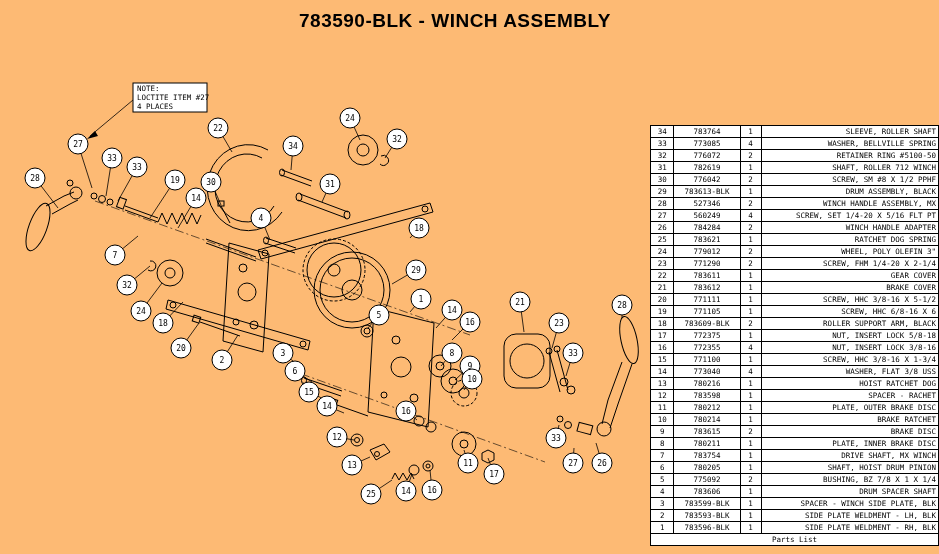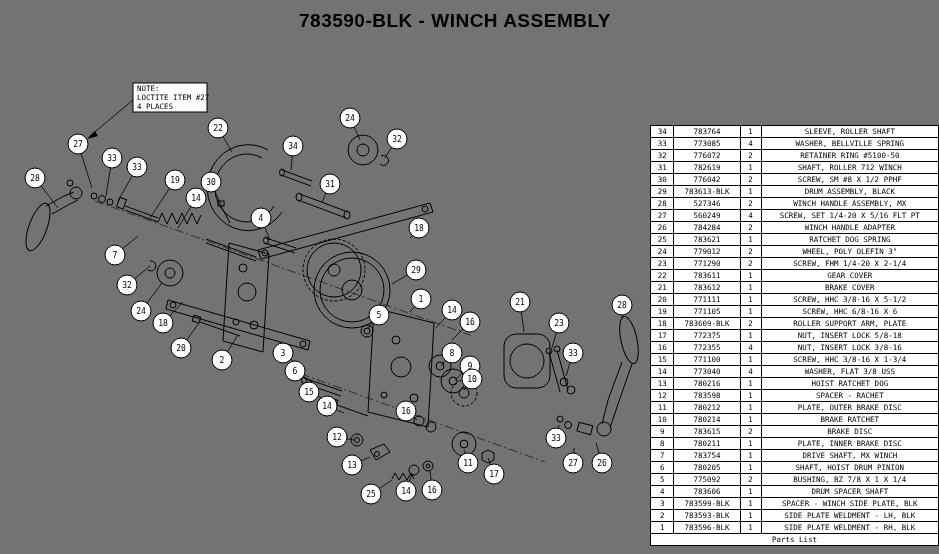--- a/index.html
+++ b/index.html
@@ -1,19 +1,19 @@
 <!DOCTYPE html>
 <html><head>
 <meta charset="utf-8">
 <style>
   html,body { margin:0; padding:0; background:#fff; }
   .sheet {
     position:relative;
     width:939px; height:554px;
-    background:#737373;
+    background:#fdba74;
     font-family:"Liberation Sans", sans-serif;
     overflow:hidden;
   }
   .title {
     position:absolute; top:10px; left:0; width:910px;
     text-align:center;
     font-size:19px; font-weight:bold; color:#000;
     letter-spacing:0.5px;
     font-family:"Liberation Sans", sans-serif;
   }
@@ -39,21 +39,21 @@
   table.parts-table td {
     border:1px solid #000;
     padding:1px 2px;
     white-space:nowrap;
     height:9px;
     vertical-align:middle;
   }
   td.c0 { width:20px; text-align:center; }
   td.c1 { width:64px; text-align:center; }
   td.c2 { width:18px; text-align:center; }
-  td.c3 { width:178px; text-align:center;margin-left:8px; }
+  td.c3 { width:178px; text-align:right;margin-left:8px; }
   td.ft { text-align:center; }
 </style>
 </head>
 <body>
 
 <div class="sheet">
 
   <div class="title">783590-BLK - WINCH ASSEMBLY</div>
 
   <svg class="diagram" width="939" height="554" viewBox="0 0 939 554" xmlns="http://www.w3.org/2000/svg">
@@ -482,21 +482,21 @@
         <tr>
           <td class="c0">19</td>
           <td class="c1">771105</td>
           <td class="c2">1</td>
           <td class="c3">SCREW, HHC 6/8-16 X 6</td>
         </tr>
         <tr>
           <td class="c0">18</td>
           <td class="c1">783609-BLK</td>
           <td class="c2">2</td>
-          <td class="c3">ROLLER SUPPORT ARM, PLATE</td>
+          <td class="c3">ROLLER SUPPORT ARM, BLACK</td>
         </tr>
         <tr>
           <td class="c0">17</td>
           <td class="c1">772375</td>
           <td class="c2">1</td>
           <td class="c3">NUT, INSERT LOCK 5/8-18</td>
         </tr>
         <tr>
           <td class="c0">16</td>
           <td class="c1">772355</td>

